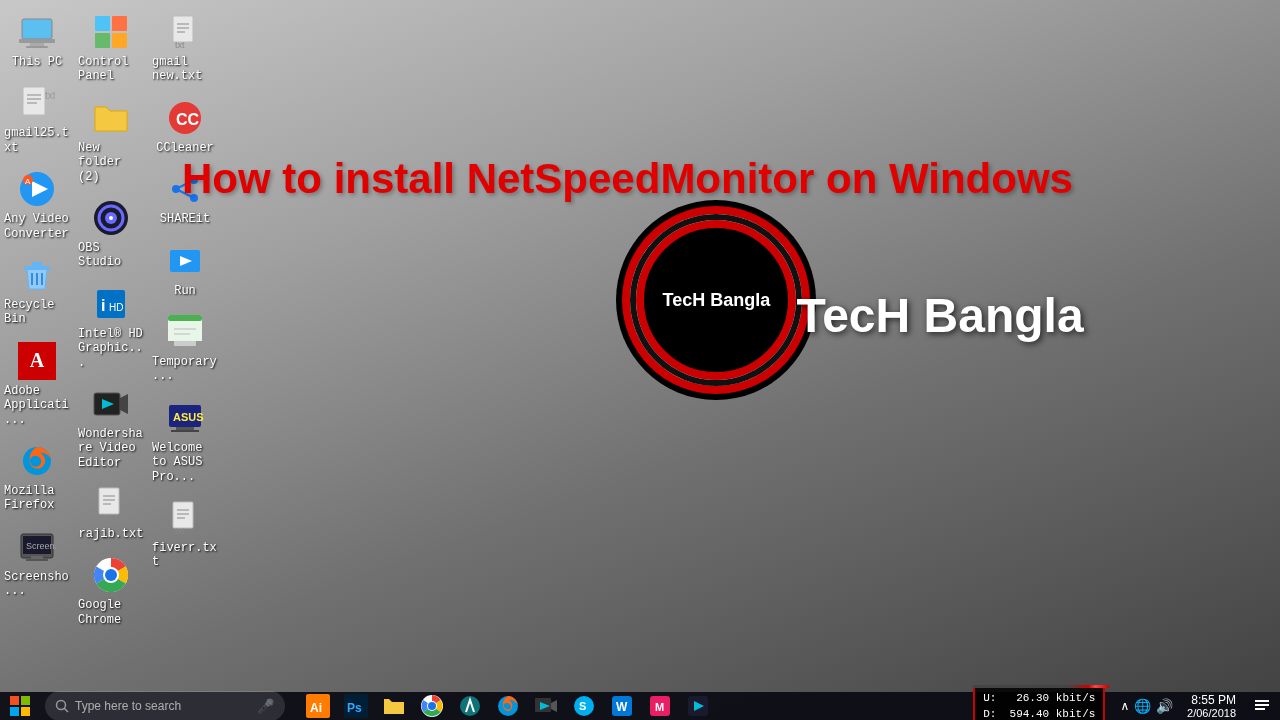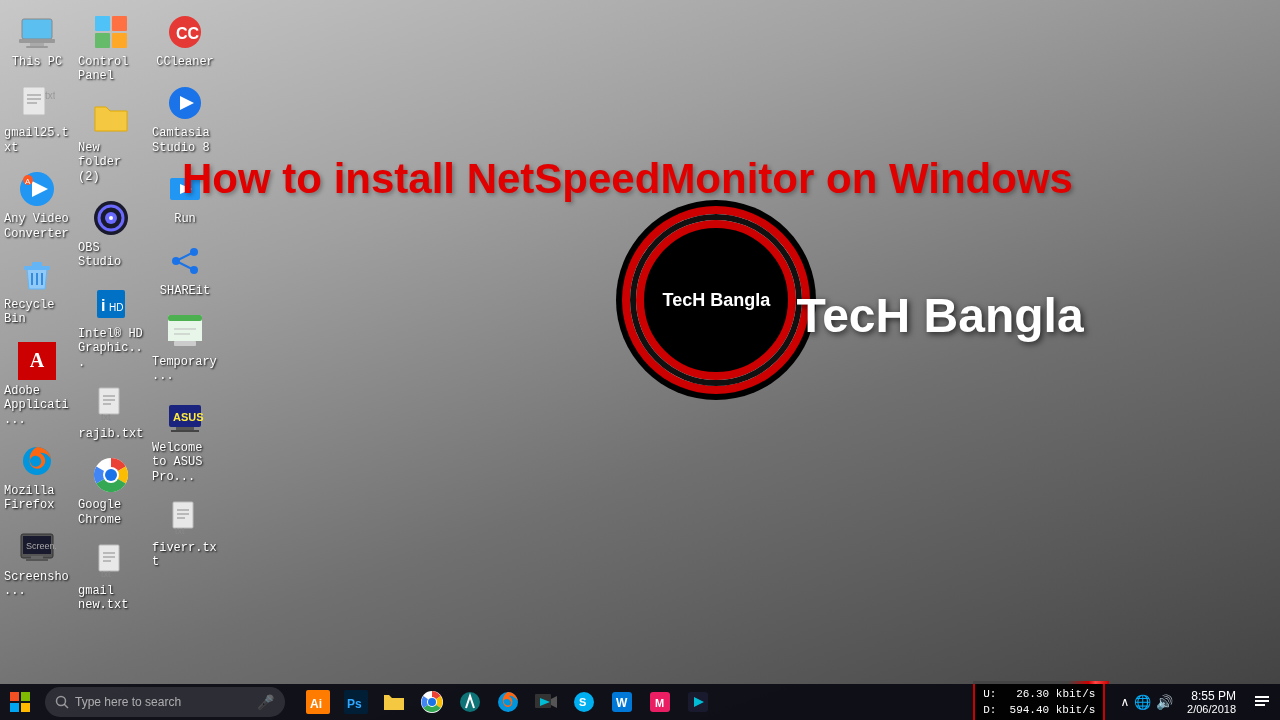--- a/index.html
+++ b/index.html
@@ -118,21 +118,21 @@
       font-family: Arial, sans-serif;
       text-shadow: 2px 2px 6px rgba(0,0,0,0.7);
     }
 
     
     .taskbar {
       position: absolute;
       bottom: 0;
       left: 0;
       right: 0;
-      height: 36px;
+      height: 28px;
       background: rgba(10,10,20,0.92);
       display: flex;
       align-items: center;
       gap: 0;
     }
 
     .start-button {
       width: 40px;
       height: 40px;
       display: flex;
@@ -400,20 +400,30 @@
       <div class="icon-img">
         <svg width="38" height="38" viewBox="0 0 38 38">
           <rect x="5" y="5" width="28" height="28" rx="2" fill="#0071c5"></rect>
           <text x="9" y="26" font-size="16" fill="white" font-weight="bold">i</text>
           <text x="17" y="26" font-size="10" fill="white">HD</text>
         </svg>
       </div>
       <span class="icon-label">Intel® HD Graphic...</span>
     </div>
 
+    <div class="icon-item">
+      <div class="icon-img">
+        <svg width="38" height="38" viewBox="0 0 38 38">
+          <rect x="2" y="8" width="26" height="22" rx="2" fill="#222" stroke="#555" stroke-width="1"></rect>
+          <polygon points="28,13 36,9 36,29 28,25" fill="#444"></polygon>
+          <polygon points="10,14 22,19 10,24" fill="#00bcd4"></polygon>
+        </svg>
+      </div>
+      <span class="icon-label">Wondershare Video Editor</span>
+    </div>
 
     <div class="icon-item">
       <div class="icon-img">
         <svg width="36" height="36" viewBox="0 0 36 36">
           <rect x="6" y="2" width="20" height="26" rx="1" fill="#e8e8e8" stroke="#bbb" stroke-width="1"></rect>
           <line x1="10" y1="10" x2="22" y2="10" stroke="#aaa" stroke-width="1.5"></line>
           <line x1="10" y1="14" x2="22" y2="14" stroke="#aaa" stroke-width="1.5"></line>
           <line x1="10" y1="18" x2="18" y2="18" stroke="#aaa" stroke-width="1.5"></line>
           <text x="8" y="34" font-size="9" fill="#888">txt</text>
         </svg>
@@ -452,51 +462,42 @@
     <div class="icon-item">
       <div class="icon-img">
         <svg width="38" height="38" viewBox="0 0 38 38">
           <circle cx="19" cy="19" r="16" fill="#e53935"></circle>
           <text x="10" y="26" font-size="16" fill="white" font-weight="bold">CC</text>
         </svg>
       </div>
       <span class="icon-label">CCleaner</span>
     </div>
 
-    <div class="icon-item">
-      <div class="icon-img">
-        <svg width="38" height="38" viewBox="0 0 38 38">
-          <circle cx="19" cy="19" r="16" fill="#1a73e8"></circle>
-          <polygon points="14,12 28,19 14,26" fill="white"></polygon>
-        </svg>
-      </div>
-      <span class="icon-label">Camtasia Studio 8</span>
-    </div>
-
-    <div class="icon-item">
-      <div class="icon-img">
-        <svg width="38" height="38" viewBox="0 0 38 38">
-          <rect x="4" y="8" width="30" height="22" rx="2" fill="#2196F3"></rect>
-          <polygon points="14,14 26,19 14,24" fill="white"></polygon>
-        </svg>
-      </div>
-      <span class="icon-label">Run</span>
-    </div>
 
     <div class="icon-item">
       <div class="icon-img">
         <svg width="38" height="38" viewBox="0 0 38 38">
           <circle cx="10" cy="19" r="4" fill="#1a73e8"></circle>
           <circle cx="28" cy="10" r="4" fill="#1a73e8"></circle>
           <circle cx="28" cy="28" r="4" fill="#1a73e8"></circle>
           <line x1="10" y1="19" x2="28" y2="10" stroke="#1a73e8" stroke-width="2"></line>
           <line x1="10" y1="19" x2="28" y2="28" stroke="#1a73e8" stroke-width="2"></line>
         </svg>
       </div>
       <span class="icon-label">SHAREit</span>
+    </div>
+
+    <div class="icon-item">
+      <div class="icon-img">
+        <svg width="38" height="38" viewBox="0 0 38 38">
+          <rect x="4" y="8" width="30" height="22" rx="2" fill="#2196F3"></rect>
+          <polygon points="14,14 26,19 14,24" fill="white"></polygon>
+        </svg>
+      </div>
+      <span class="icon-label">Run</span>
     </div>
 
     <div class="icon-item">
       <div class="icon-img">
         <svg width="38" height="38" viewBox="0 0 38 38">
           <rect x="2" y="2" width="34" height="26" rx="2" fill="#e8f5e9"></rect>
           <rect x="2" y="2" width="34" height="6" rx="2" fill="#4caf50"></rect>
           <rect x="2" y="8" width="34" height="20" fill="#e8f5e9"></rect>
           <line x1="8" y1="16" x2="30" y2="16" stroke="#bbb" stroke-width="1"></line>
           <line x1="8" y1="21" x2="24" y2="21" stroke="#bbb" stroke-width="1"></line>

